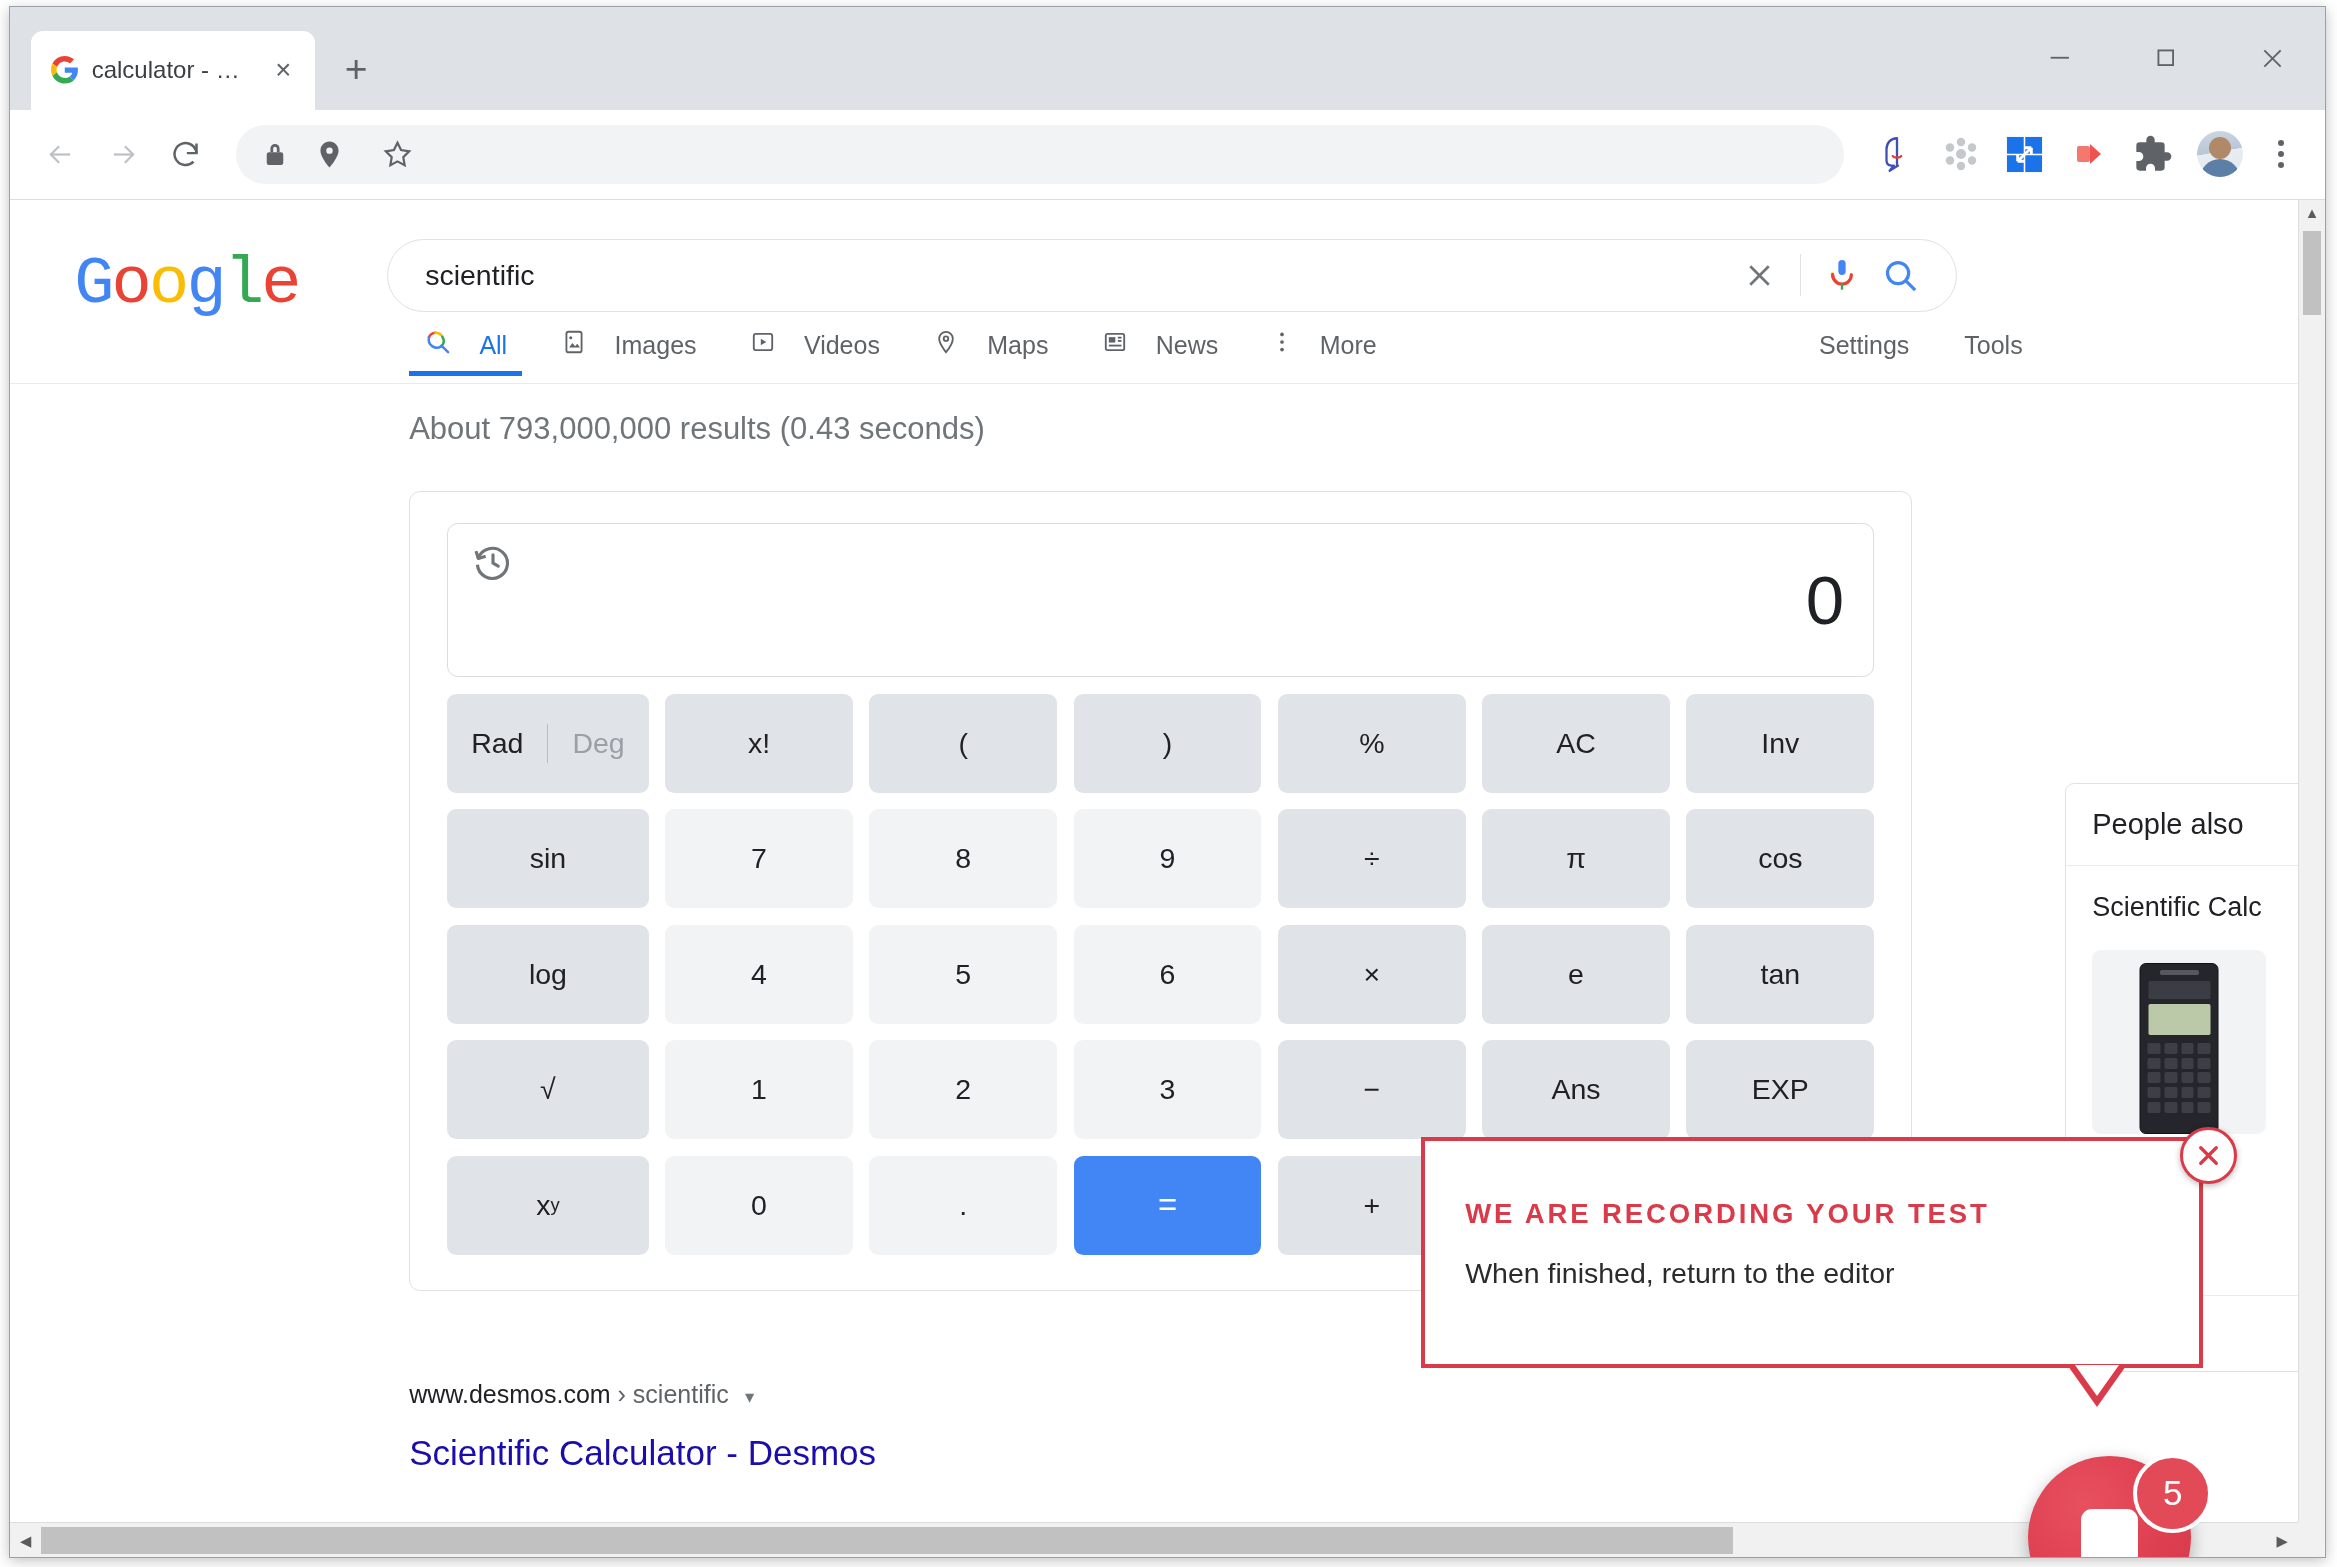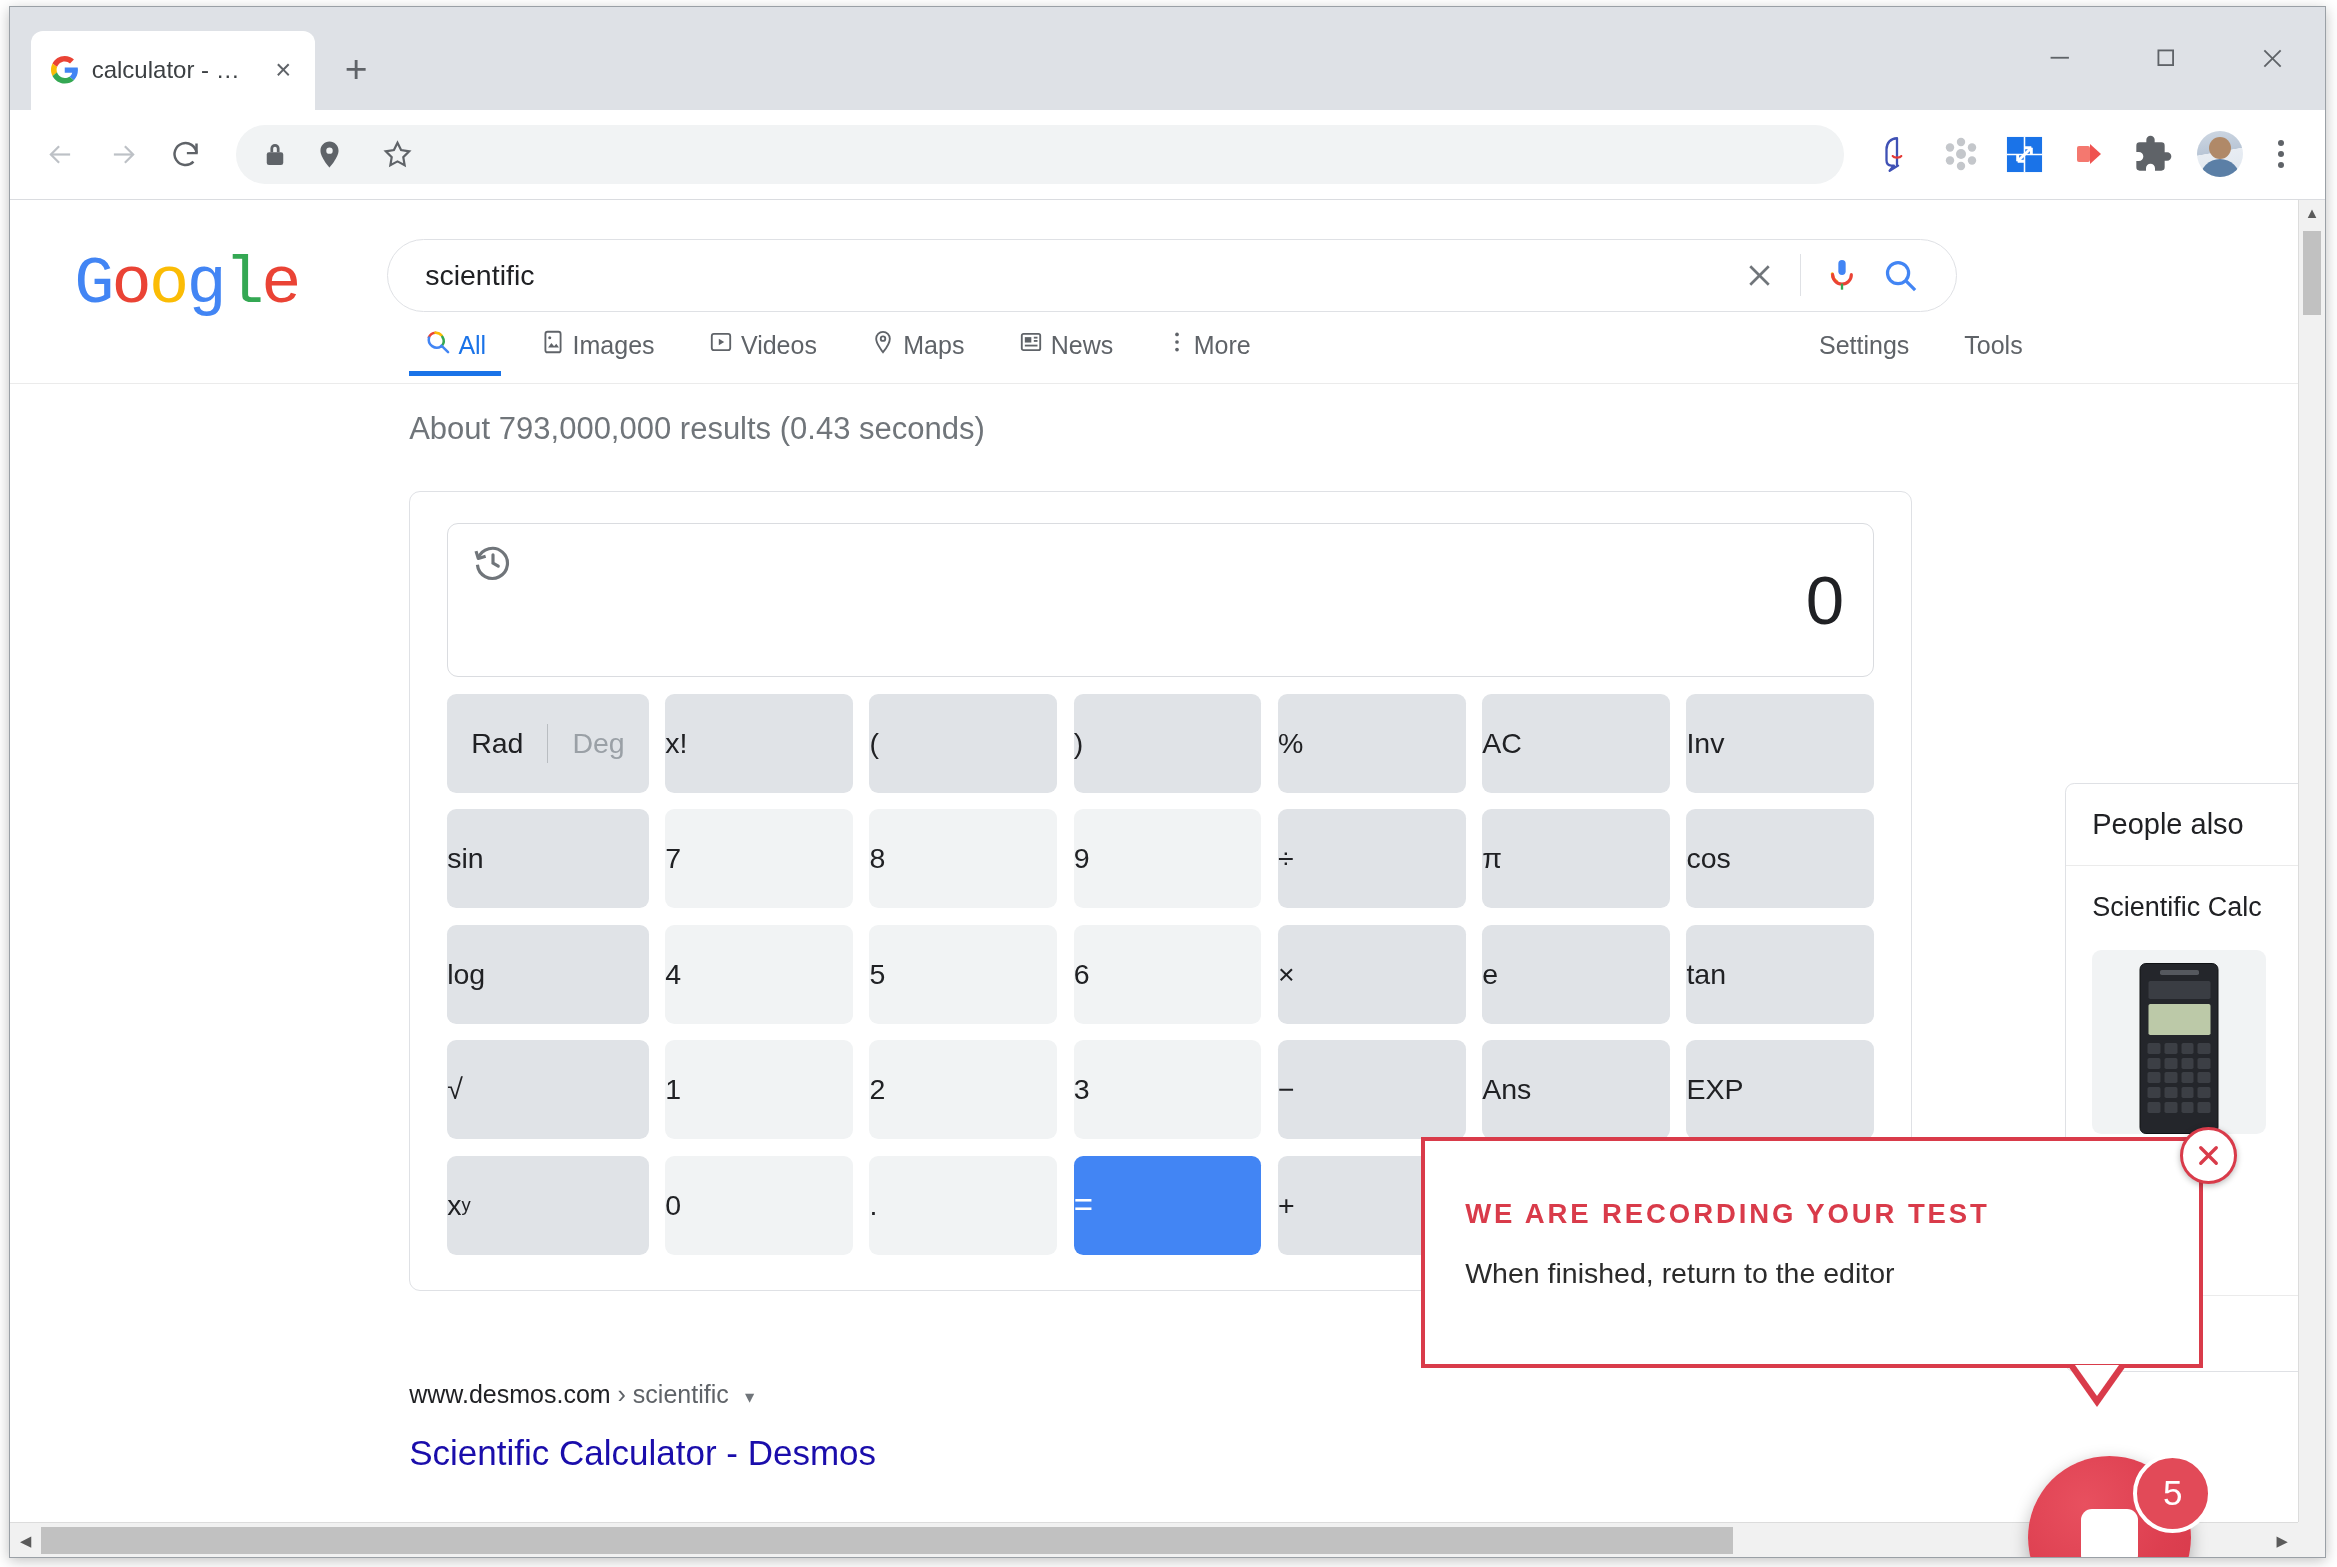--- a/index.html
+++ b/index.html
@@ -198,21 +198,21 @@
   .sb-div { flex: 0 0 0.9px; width: 0.9px; height: 42px; background: #dfe1e5; margin: 0 11px; }
 
   
   .g-nav {
     position: absolute; left: 0; right: 0; top: 115px;
     height: 68px;
     display: flex; align-items: flex-start;
     padding-left: 399px;
   }
   .g-nav-item {
-    display: flex; align-items: center; gap: 7px;
+    display: flex; align-items: center; gap: 28px;
     height: 61px;
     padding: 0 14.7px;
     margin-right: 24px;
     font-size: 25px; color: #5f6368;
     position: relative;
   }
   .g-nav-item.active { color: #1a73e8; }
   .g-nav-item.active::after {
     content: ""; position: absolute; left: 0; right: 0; bottom: 0;
     height: 4.6px; background: #1a73e8;
@@ -251,21 +251,21 @@
 
   .calc-grid {
     margin-top: 16.5px;
     display: grid;
     grid-template-columns: repeat(7, 1fr);
     gap: 16.5px;
   }
   .key {
     height: 99px;
     border-radius: 9.2px;
-    display: flex; align-items: center; 
+    display: flex; align-items: center; justify-content: center;
     font-size: 28.5px; color: #202124;
     background: #e0e3e7;
     user-select: none;
   }
   .key.num { background: #f1f3f4; }
   .key.eq { background: #4285f4; color: #fff; font-size: 33px; }
   .key.radeg { gap: 0; }
   .radeg-in { display: flex; align-items: center; gap: 0; }
   .radeg-in .opt { padding: 0 24px; font-size: 28.5px; }
   .radeg-in .opt.on { color: #202124; }

